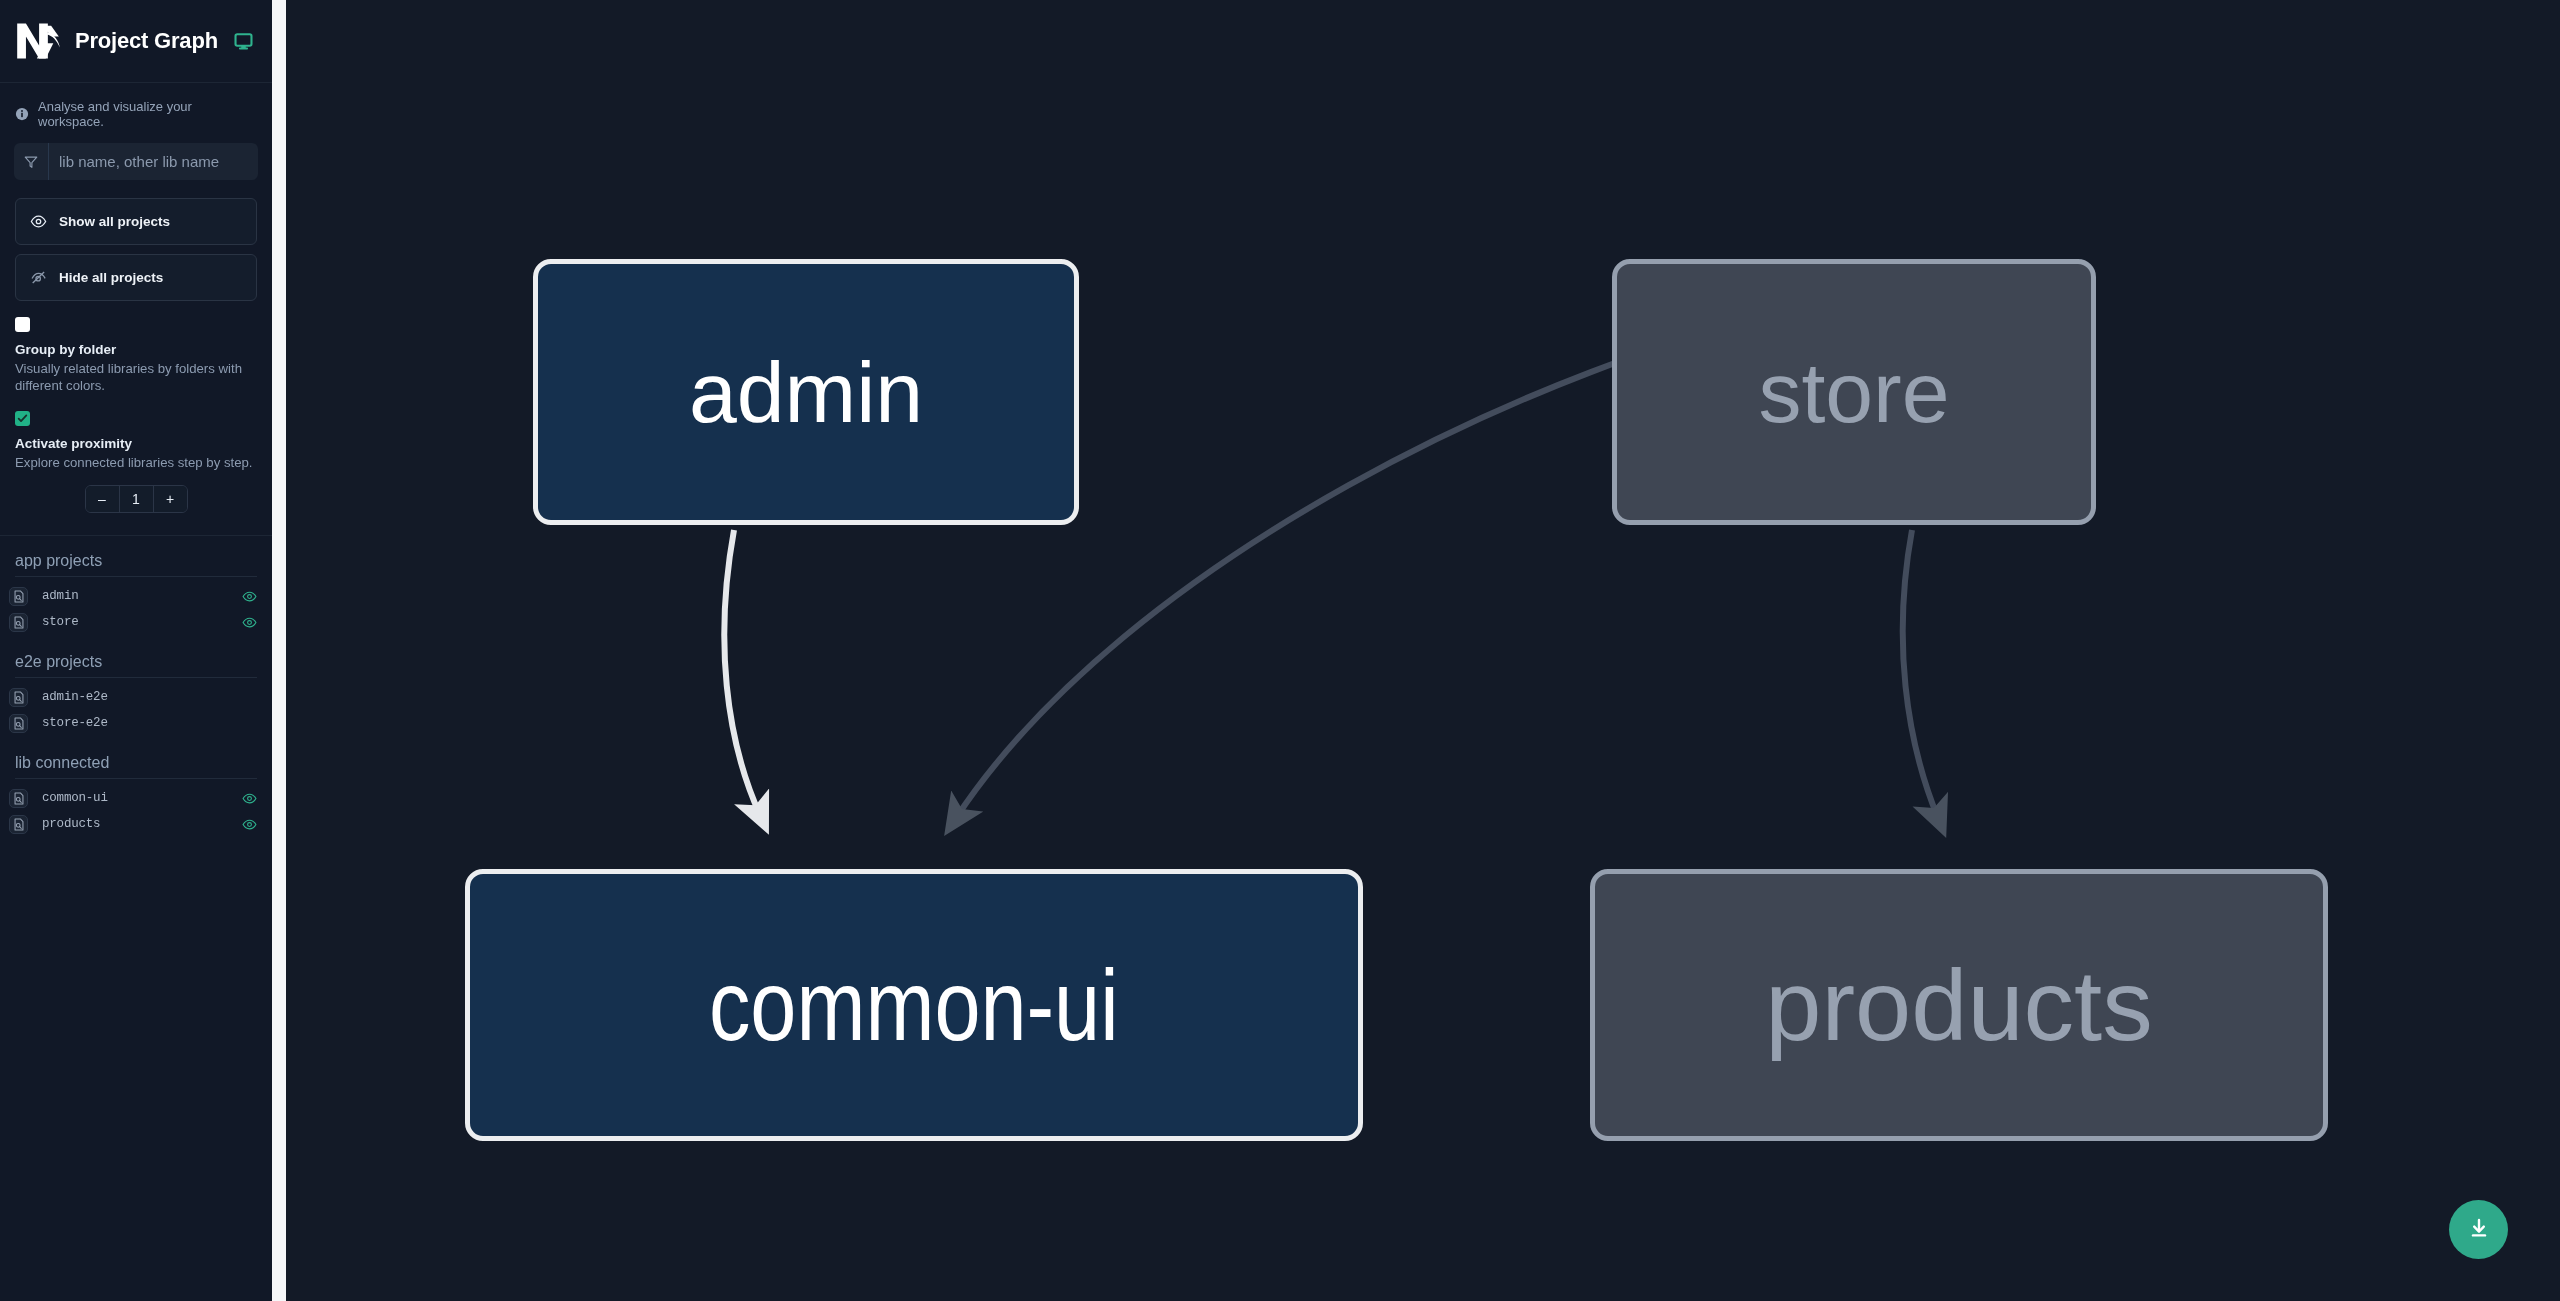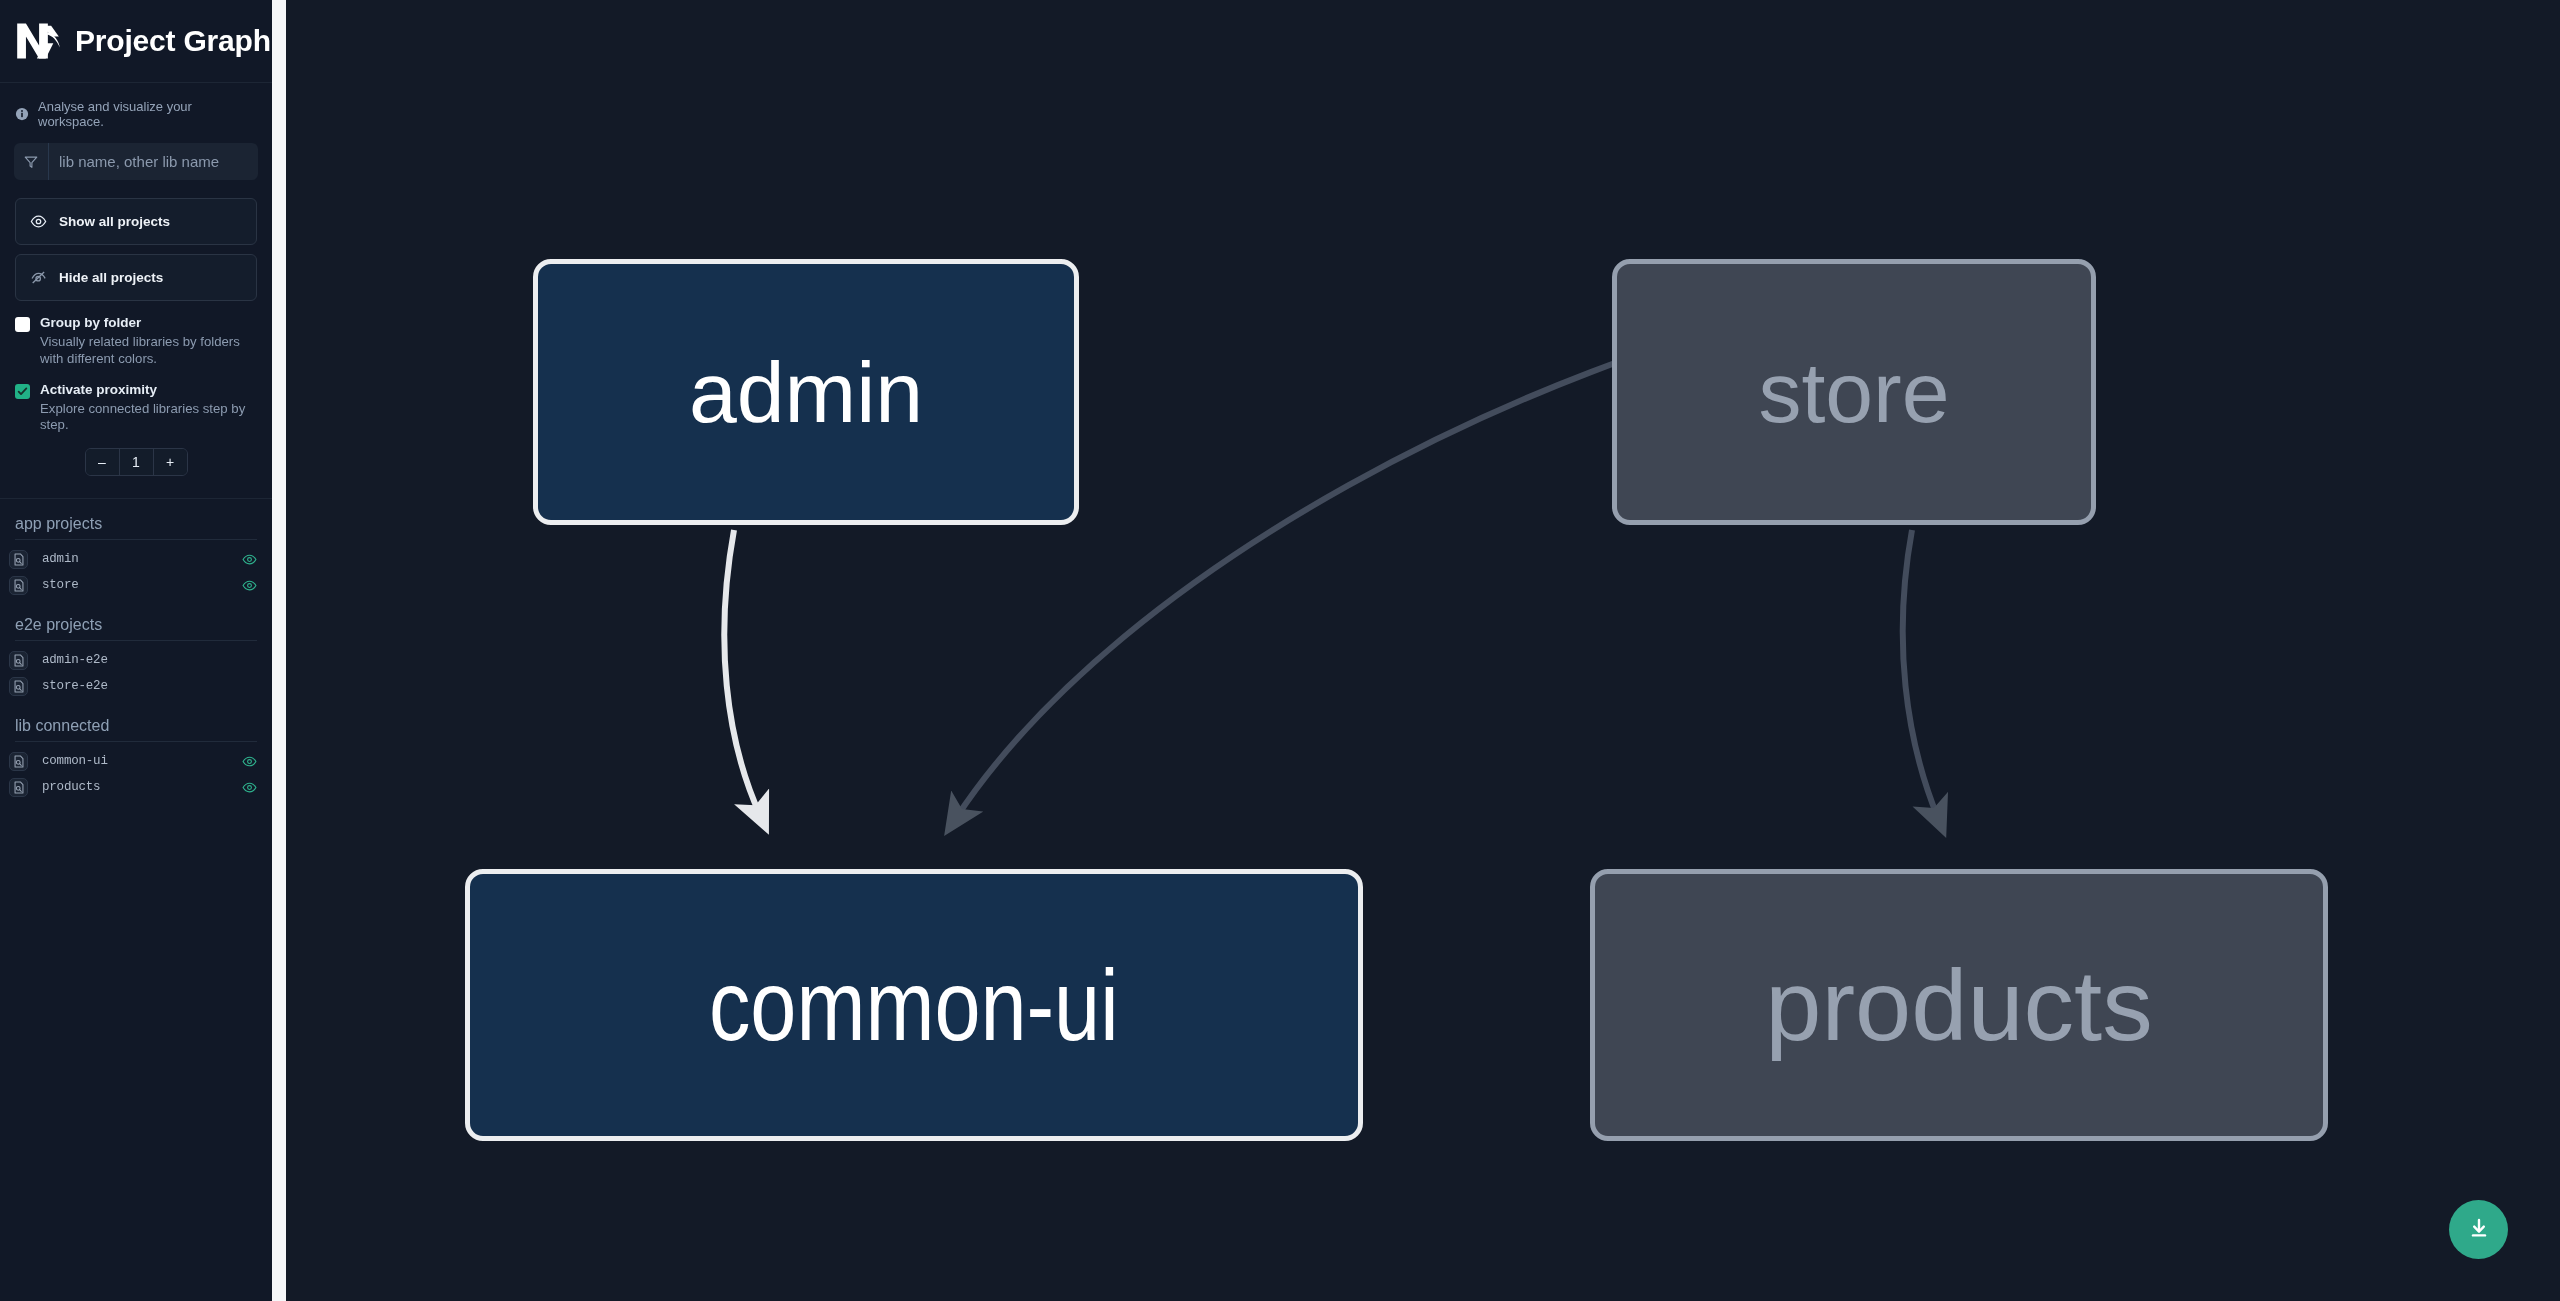--- a/index.html
+++ b/index.html
@@ -22,21 +22,21 @@
   .sidebar-header {
     height: 83px;
     display:flex; align-items:center;
     padding-left: 15px;
     gap: 14px;
     border-bottom: 1px solid #1d2635;
     background:#111827;
   }
   .nx-logo { width:46px; height:44px; display:block; }
   .app-title {
-    color:#ffffff; font-size:30px; font-weight:700; letter-spacing:-0.2px;
+    color:#ffffff; font-size:22px; font-weight:700; letter-spacing:-0.2px;
     white-space:nowrap;
   }
   .monitor-icon { margin-left:2px; display:flex; align-items:center; }
 
   .tagline {
     display:flex; align-items:center; gap:9px;
     padding: 16px 30px 14px 15px;
     color:#94a3b8; font-size:13px;
   }
   .tagline .info-icon { flex:0 0 auto; display:flex; }
@@ -58,21 +58,21 @@
     color:#cbd5e1; font-size:15px;
     font-family:"Liberation Sans", sans-serif;
     padding-left:10px;
   }
   .filter-input::placeholder { color:#8b99ad; }
 
   .opt-row {
     display:flex; gap:10px;
     padding: 14px 15px 0 15px;
   }
-  .opt-row.tight { padding-top: 14px; }
+  .opt-row.tight { padding-top: 14px; flex-direction: column; }
   .cbx {
     width:15px; height:15px; border-radius:3px;
     flex:0 0 15px; margin-top:2px;
     border:1px solid transparent;
     display:flex; align-items:center; justify-content:center;
   }
   .cbx.grey { background:#9aa4b2; }
   .cbx.white { background:#ffffff; }
   .cbx.green { background:#21b287; }
   .opt-text { display:flex; flex-direction:column; }

